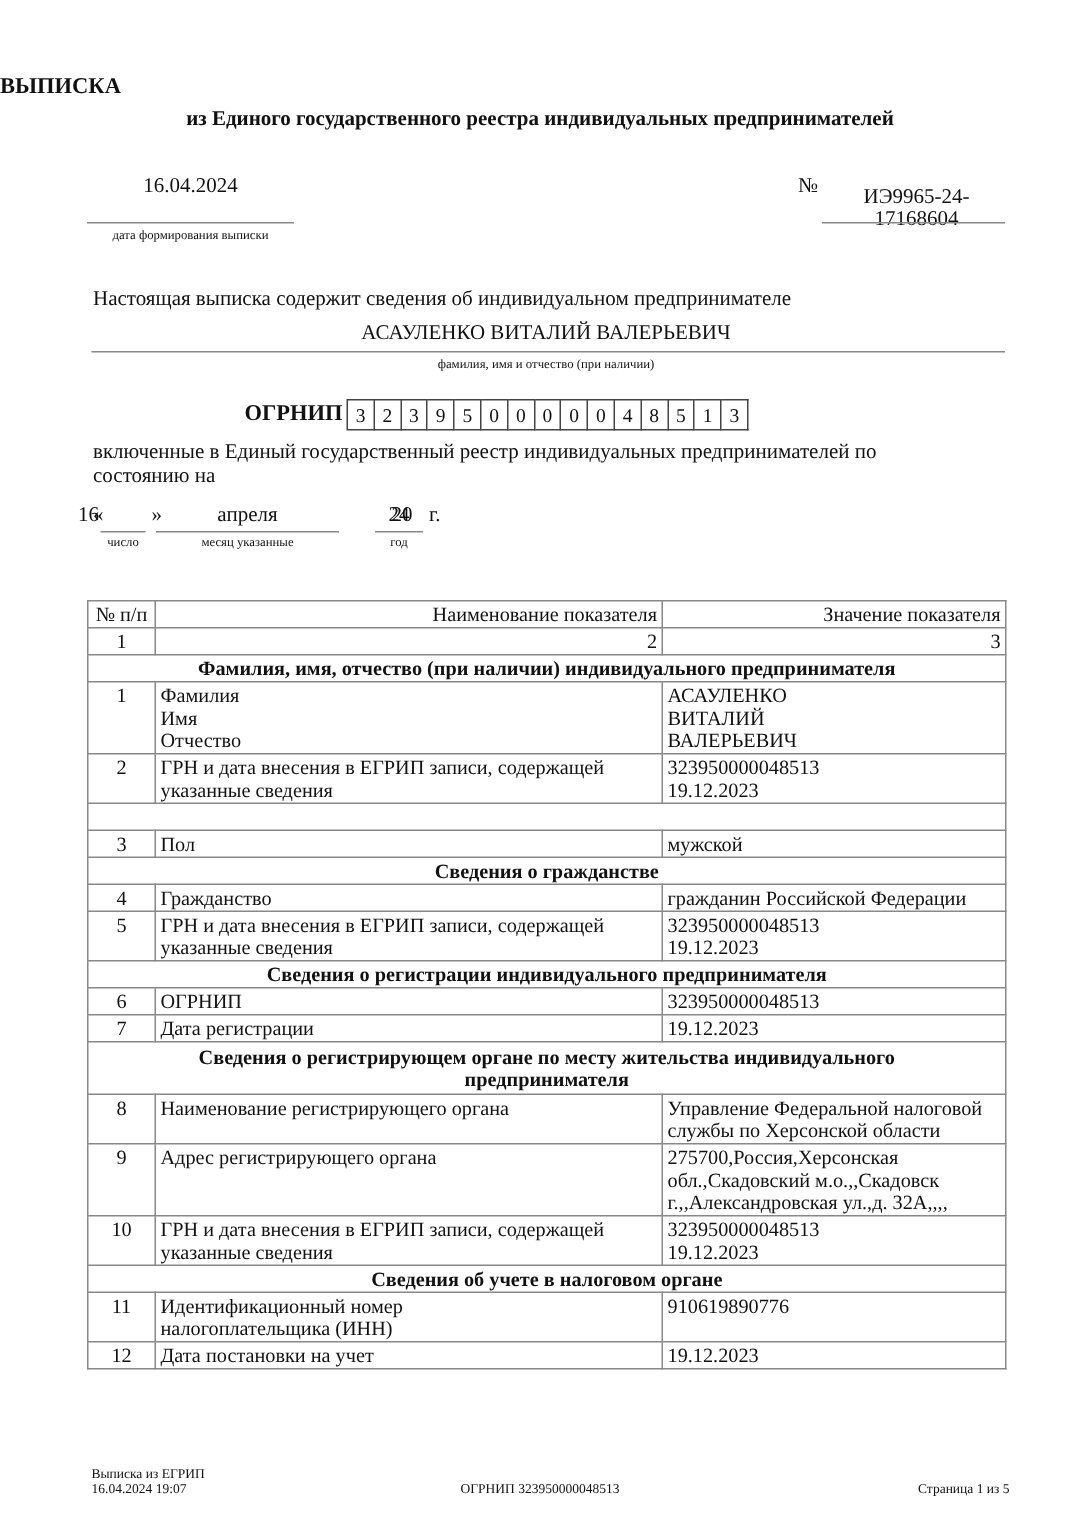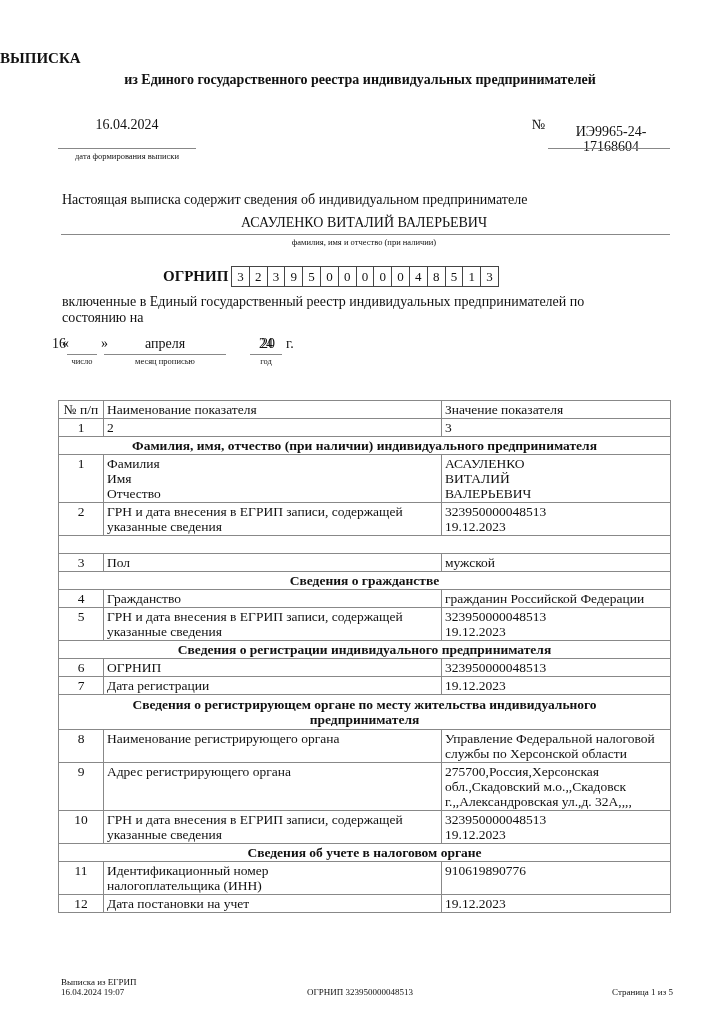--- a/index.html
+++ b/index.html
@@ -24,21 +24,21 @@
                        display:flex; align-items:center; justify-content:center; font-size:13px; }
   .incl { left:62px; top:294px; width:590px; font-size:14px; line-height:16px; }
   .dline { position:absolute; border-top:1px solid #888; }
   .dtxt { position:absolute; font-size:14px; }
   .dcap { position:absolute; font-size:8.5px; text-align:center; }
   table.main { position:absolute; left:58px; top:400px; width:613px; border-collapse:collapse;
                font-size:13.5px; line-height:15px; }
   table.main td { border:1px solid #888; padding:1px 3px; vertical-align:top; }
   td.c1 { width:38px; text-align:center; }
   td.c2 { width:276px; }
-  td.center { text-align:left; }
+  td.center { text-align:right; }
   td.section { text-align:center; font-weight:bold; padding:2px 3px; }
   tr.empty td { height:15px; }
   .footer-left { left:61px; top:977px; font-size:9px; line-height:10px; }
   .footer-mid { left:0; width:720px; top:987px; text-align:center; font-size:9px; }
   .footer-right { left:612px; top:987px; font-size:9px; }
 </style>
 </head>
 <body>
 
 <div class="abs title">ВЫПИСКА</div>
@@ -86,21 +86,21 @@
   <span class="dtxt" style="left:52px;width:30px;top:336px;text-align:left;">16</span>
   <span class="dtxt" style="left:101px;top:336px;">»</span>
   <span class="dtxt" style="left:104px;width:122px;top:336px;text-align:center;">апреля</span>
   <span class="dtxt" style="left:233px;top:336px;margin-left:28px;">20</span>
   <span class="dtxt" style="left:250px;width:32px;top:336px;text-align:center;">24</span>
   <span class="dtxt" style="left:286px;top:336px;">г.</span>
   <div class="dline" style="left:67px;width:30px;top:354px;"></div>
   <div class="dline" style="left:104px;width:122px;top:354px;"></div>
   <div class="dline" style="left:250px;width:32px;top:354px;"></div>
   <span class="dcap" style="left:62px;width:40px;top:356px;">число</span>
-  <span class="dcap" style="left:104px;width:122px;top:356px;">месяц прописью</span>
+  <span class="dcap" style="left:104px;width:122px;top:356px;">месяц указанные</span>
   <span class="dcap" style="left:250px;width:32px;top:356px;">год</span>
 </div>
 
 <table class="main">
   <tbody>
       <tr>
     <td class="c1">№ п/п</td>
     <td class="c2 center">Наименование показателя</td>
     <td class="center">Значение показателя</td>
   </tr>

